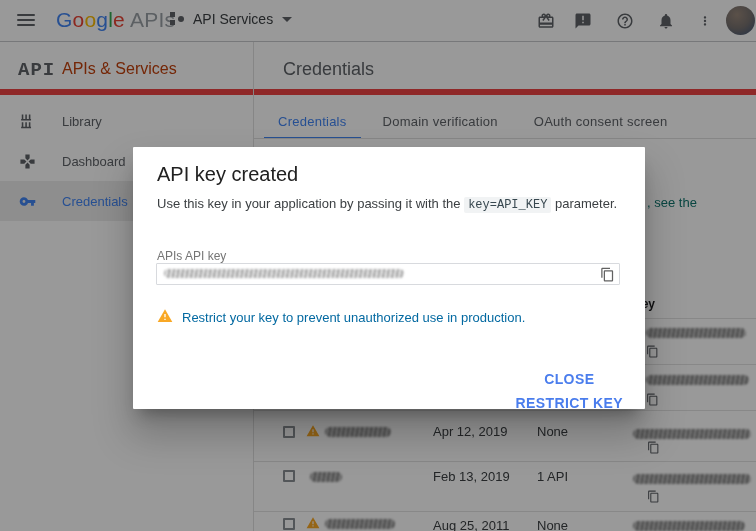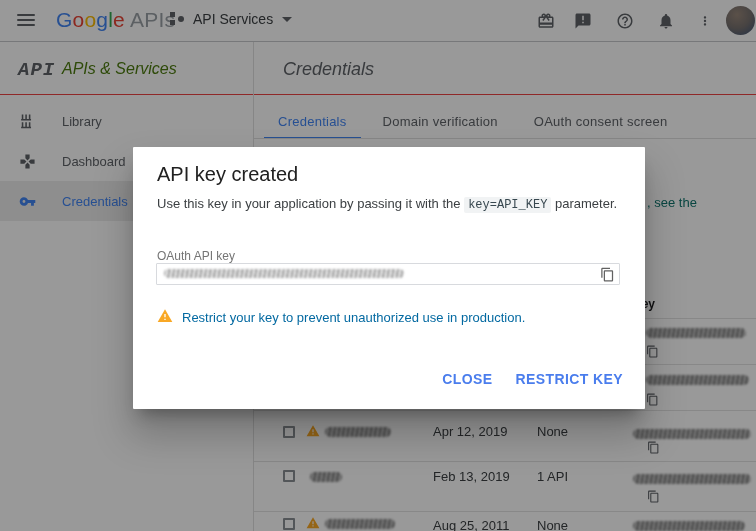--- a/index.html
+++ b/index.html
@@ -19,24 +19,24 @@
   .caret { width:0; height:0; border-left:5px solid transparent; border-right:5px solid transparent; border-top:5px solid #5f6368; }
   .projicon { position:relative; width:14px; height:14px; }
   .projicon i { position:absolute; background:#5f6368; }
   .tb-icons { position:absolute; right:0; top:0; height:42px; }
   .tb-ic { position:absolute; top:12px; width:18px; height:18px; color:#5f6368; cursor:pointer; }
   .avatar { position:absolute; left:726px; top:6px; width:29px; height:29px; border-radius:50%;
             background:radial-gradient(circle at 38% 30%, #98877a, #77716f 50%, #4e5c74 85%); cursor:pointer; }
 
   
   .subheader { position:absolute; left:0; top:42px; width:756px; height:53px; background:#fff;
-               border-bottom:1px solid #ef4444; z-index:1;font-style:italic; }
+               border-bottom:6px solid #ef4444; z-index:1; }
   .apilogo { position:absolute; left:18px; top:17px; font-family:"Liberation Mono", monospace;
              font-weight:700; font-size:19px; color:#5f6368; letter-spacing:1px; }
-  .product { position:absolute; left:62px; top:18px; font-size:16px; color:#4d7c0f; }
+  .product { position:absolute; left:62px; top:18px; font-size:16px; color:#c2410c; }
   .pagetitle { position:absolute; left:283px; top:17px; font-size:18px; color:#5f6368; }
   .vdivider { position:absolute; left:253px; top:42px; width:1px; height:489px; background:#e0e0e0; z-index:1; }
 
   
   .sidebar { position:absolute; left:0; top:95px; width:253px; height:436px; background:#fff; z-index:1; }
   .nav-item { position:relative; display:flex; align-items:center; height:40px; padding-left:19px;
               color:#5f6368; font-size:13px; cursor:pointer; }
   .nav-item .nav-ic { width:17px; height:17px; color:#5f6368; margin-right:26px; flex:none; }
   .nav-item.active { background:#ededed; color:var(--accent-blue,#4285f4); }
   .nav-item.active .nav-ic { color:var(--accent-blue,#4285f4); }
@@ -73,21 +73,21 @@
   .m-code { font-family:"Liberation Mono", monospace; font-size:12px; background:#f1f3f4;
             color:#37474f; padding:1px 4px; border-radius:2px; }
   .m-label { position:absolute; left:24px; top:102px; font-size:12px; color:#757575; }
   .m-input { position:absolute; left:23px; top:116px; width:464px; height:22px;
              border:1px solid #d8dade; border-radius:1px; background:#fff; cursor:text; }
   .m-input .streak { left:7px; top:5px; width:240px; height:9px;
             background:repeating-linear-gradient(100deg,#9a9a9a 0px,#9a9a9a 1.5px,#efefef 3px,#d8d8d8 4.5px); }
   .m-copy { position:absolute; right:4px; top:3px; width:15px; height:15px; color:#616161; cursor:pointer; }
   .m-warnic { position:absolute; left:24px; top:161px; width:16px; height:16px; }
   .m-warntext { position:absolute; left:49px; top:163px; font-size:13px; color:#0369a1; }
-  .m-actions { position:absolute; right:22px; top:224px; display:flex; gap:23px; }
+  .m-actions { position:absolute; right:22px; top:224px; display:flex; gap:8px;flex-direction:column; }
   .m-btn { font-size:14px; font-weight:700; letter-spacing:.4px; color:var(--button-blue,#4a7ded);
            cursor:pointer; background:none; border:none; font-family:"Liberation Sans", sans-serif; }
 </style>
 </head>
 <body>
 
 <div class="screen">
 
   <div class="topbar">
     <div class="hamburger">
@@ -235,21 +235,21 @@
 
   <div class="scrim"></div>
 
   <div class="modal">
     <div class="m-title">API key created</div>
     <div class="m-body">
       <span>Use this key in your application by passing it with the</span>
       <span class="m-code">key=API_KEY</span>
       <span>parameter.</span>
     </div>
-    <div class="m-label">OAuth API key</div>
+    <div class="m-label">APIs API key</div>
     <div class="m-input">
       <div class="streak"></div>
       <svg class="m-copy" viewBox="0 0 24 24">
           <path fill="currentColor" d="M16 1H4c-1.1 0-2 .9-2 2v14h2V3h12V1zm3 4H8c-1.1 0-2 .9-2 2v14c0 1.1.9 2 2 2h11c1.1 0 2-.9 2-2V7c0-1.1-.9-2-2-2zm0 16H8V7h11v14z"></path>
         </svg>
     </div>
     <svg class="m-warnic" viewBox="0 0 24 24">
         <path fill="var(--warning-amber,#f9a825)" d="M1 21h22L12 2 1 21z"></path>
         <path fill="#fff" d="M13 18h-2v-2h2v2zm0-4h-2v-5h2v5z"></path>
       </svg>

